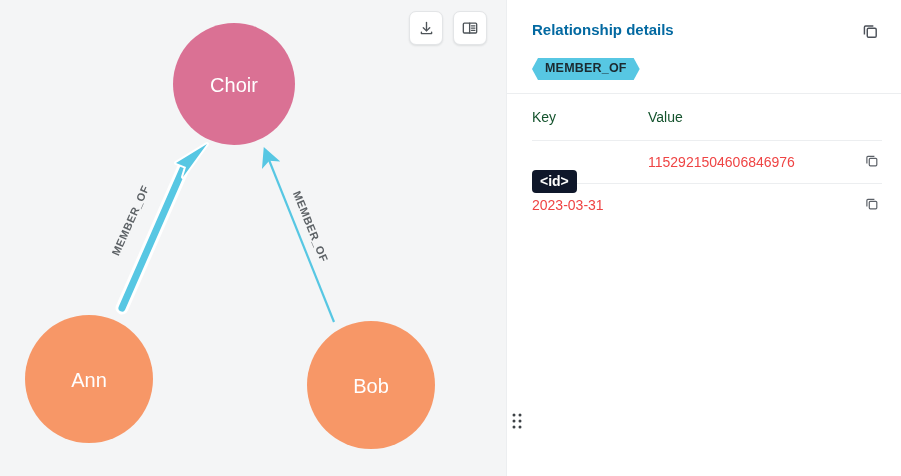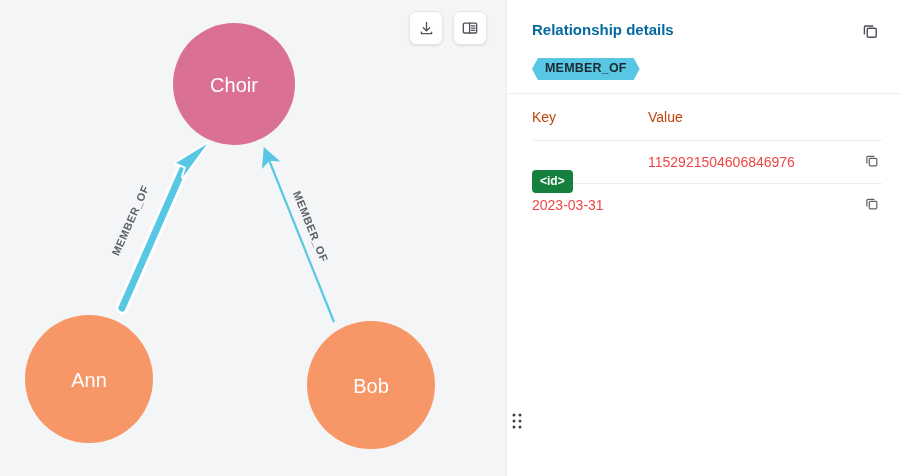--- a/index.html
+++ b/index.html
@@ -155,38 +155,38 @@
   }
   .kv-head {
     display: flex;
     align-items: center;
     height: 46px;
     border-bottom: 1px solid #eceef0;
   }
   .kv-head .col-key,
   .kv-head .col-val {
     font-size: 14px;
-    color: #c2410c;
+    color: #14532d;
   }
   .col-key { flex: 0 0 116px; }
   .col-val { flex: 1 1 auto; }
   .col-act { flex: 0 0 34px; display: flex; justify-content: flex-end; }
 
   .kv-row {
     display: flex;
     align-items: center;
     height: 42px;
     border-bottom: 1px solid #eceef0;
   }
   .kv-row:last-child { border-bottom: none; }
   .key-badge {
     display: inline-block;
-    background: #15803d;
+    background: #0f172a;
     color: #ffffff;
-    font-size: 12px;
+    font-size: 14px;
     font-weight: 700;
     border-radius: 4px;
     padding: 4px 8px 5px 8px;
     line-height: 14px;
     cursor: pointer;
     margin-top: 39px;
   }
   .val-text {
     font-size: 14px;
     color: #ef4444;

